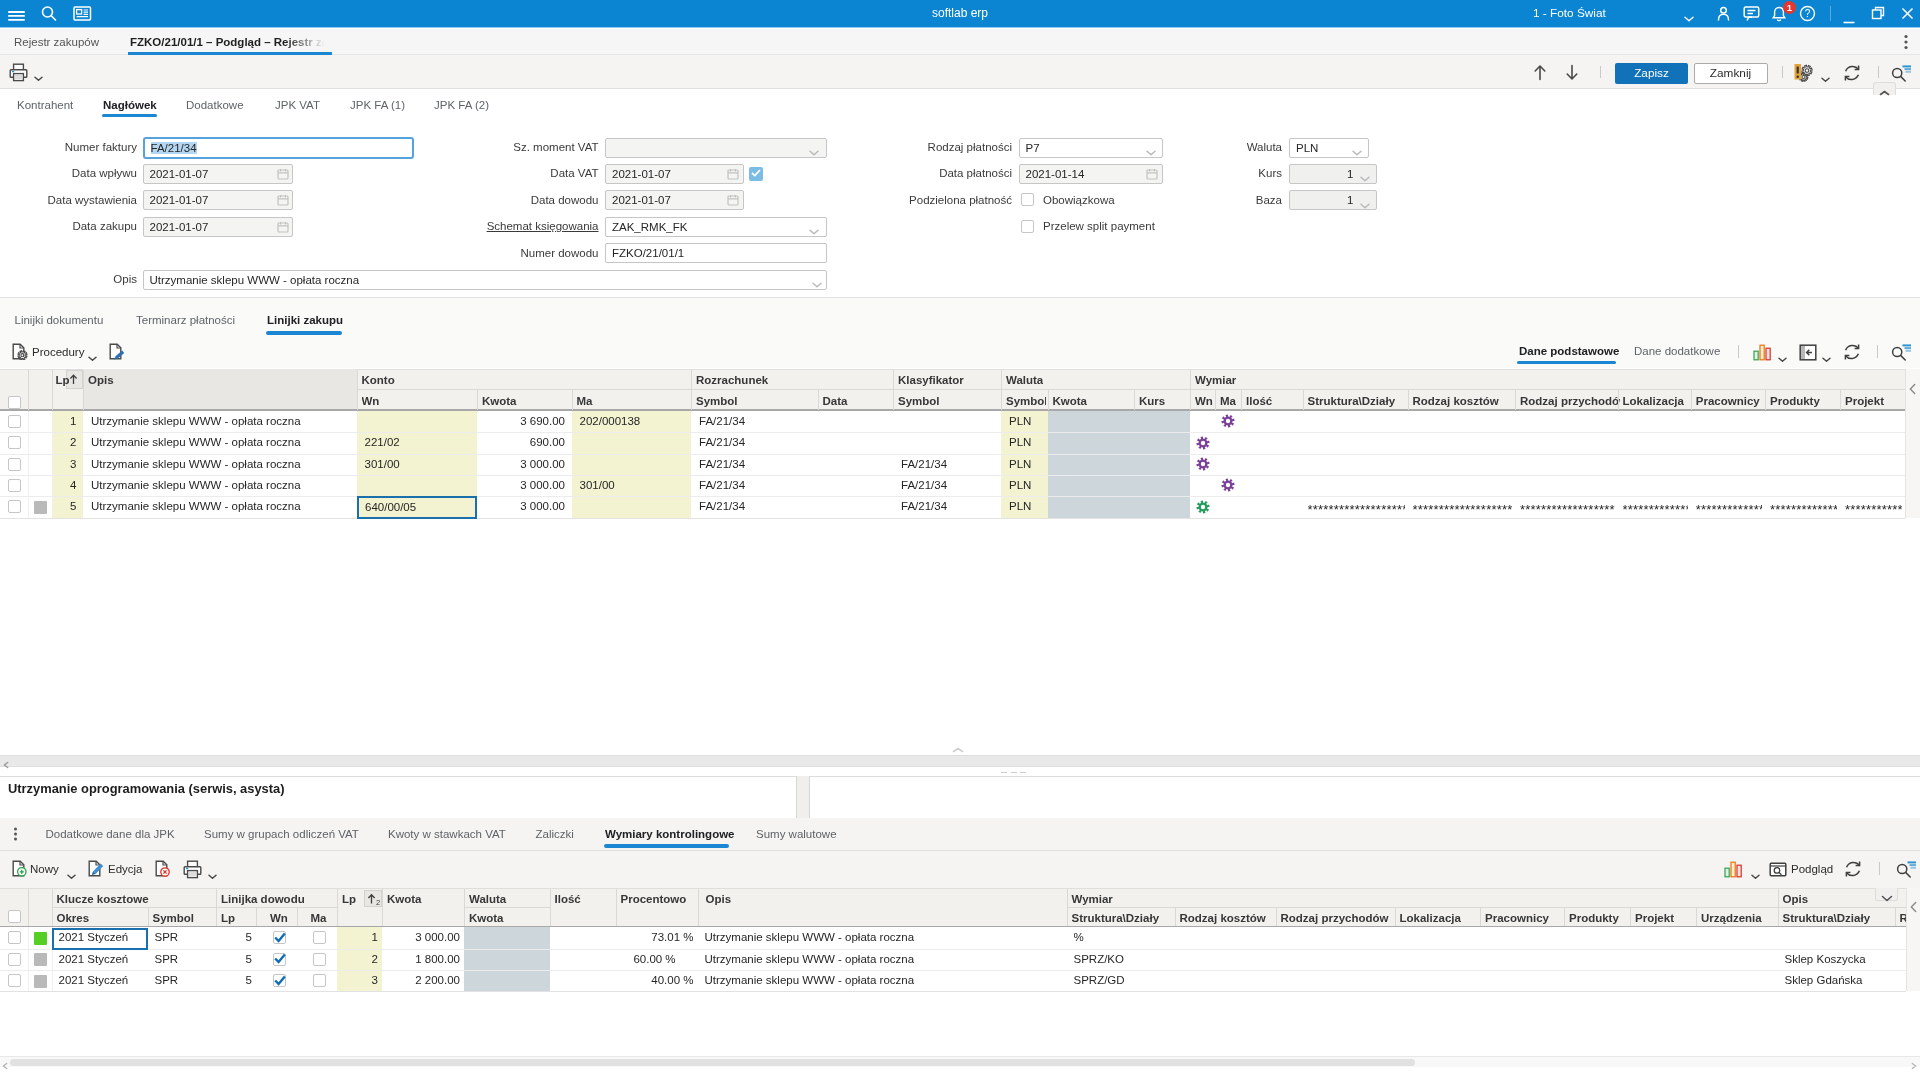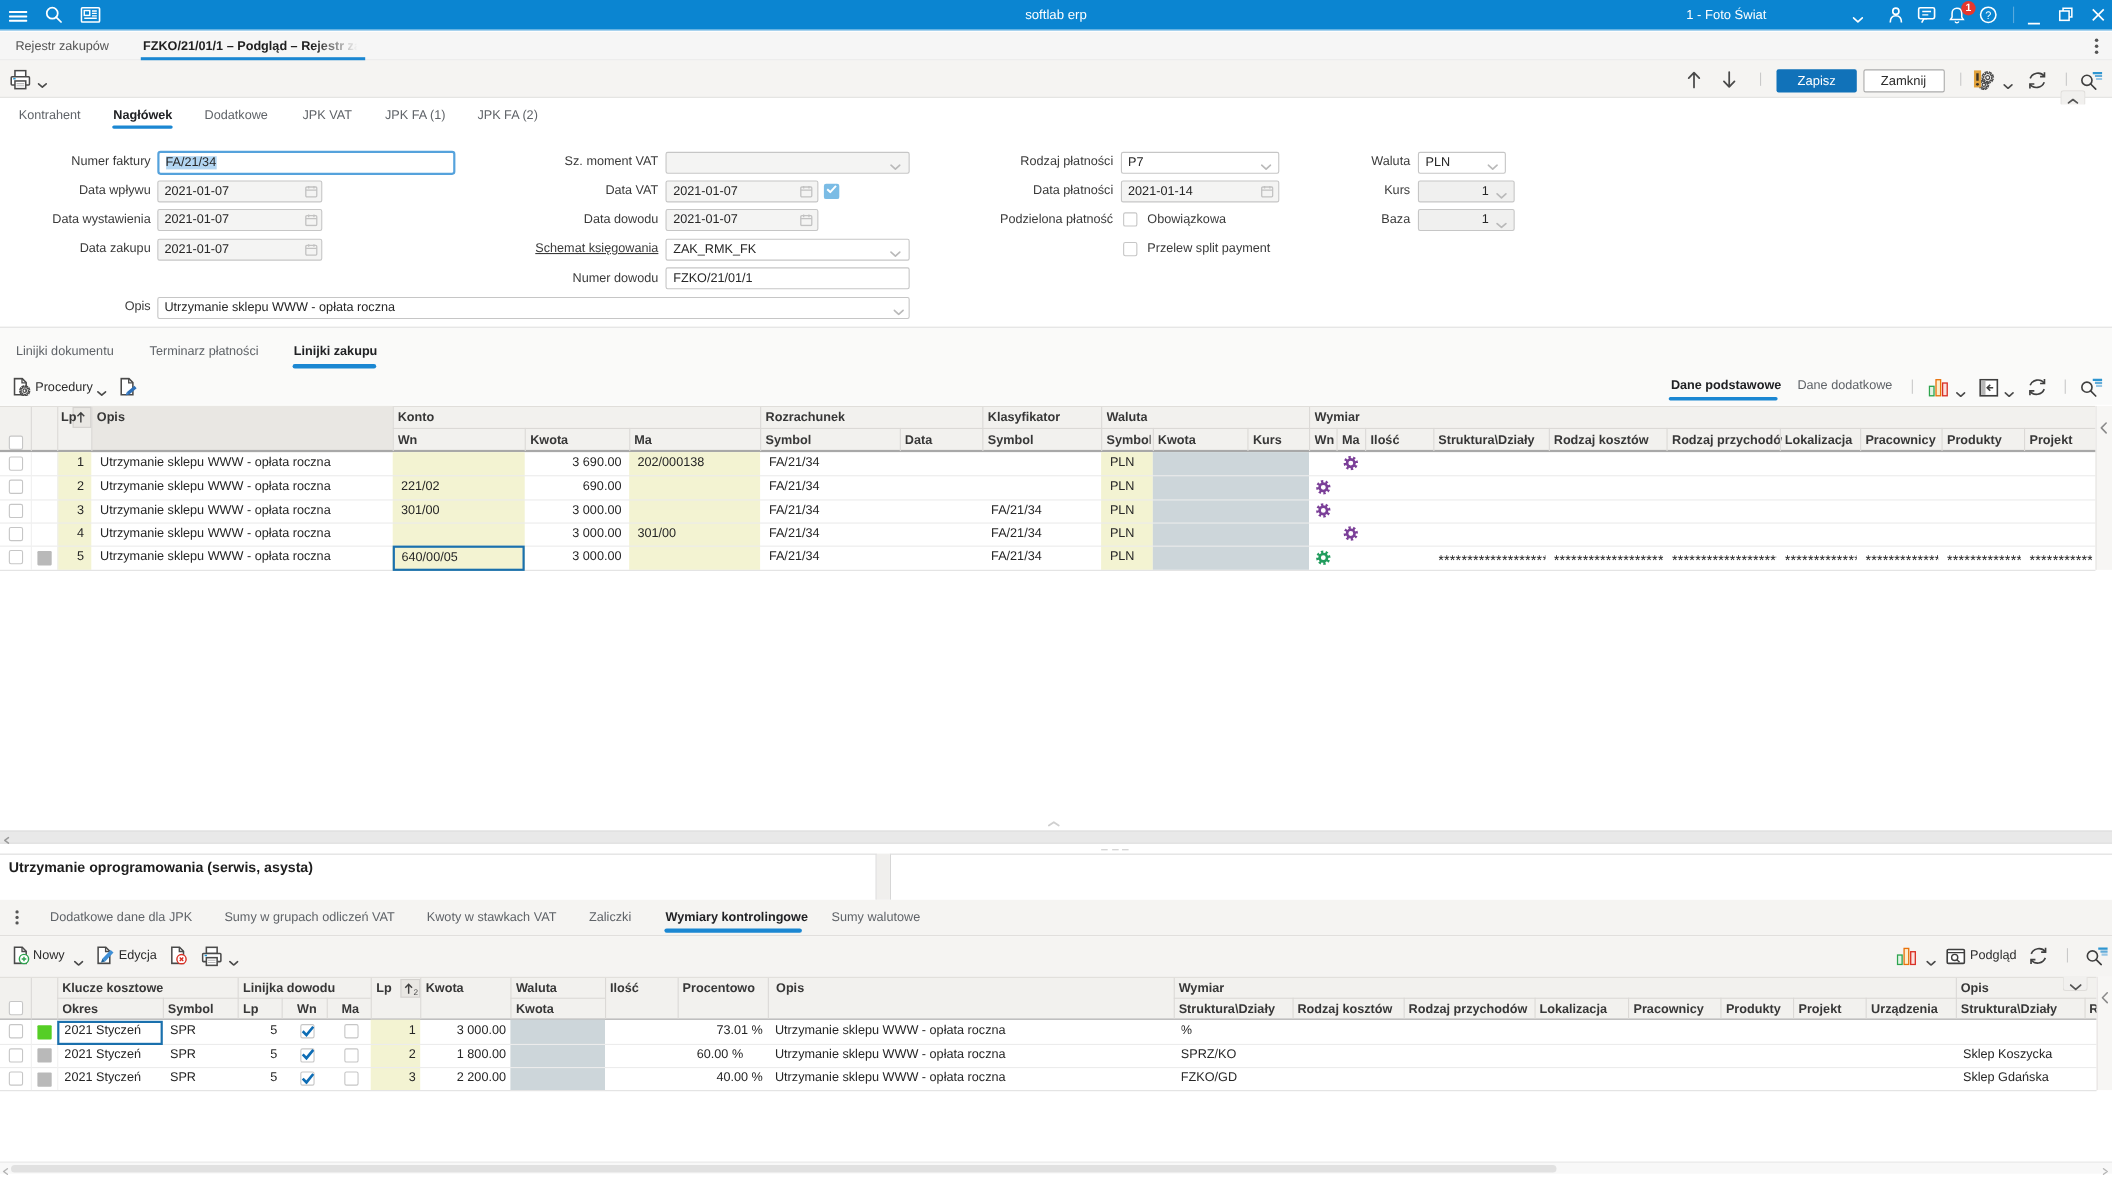--- a/index.html
+++ b/index.html
@@ -599,21 +599,21 @@
 <div class="cell" style="left:216px;top:970.0px;width:36px;height:21.4px;text-align:right;">5</div>
 <div class="chk" style="left:272.75px;top:974.0px;"></div>
 <div class="ab" style="left:274.25px;top:974.5px;"><svg width="12" height="11" viewBox="0 0 12 11" fill="none">
       <polyline points="1.2,5.5 4.6,9 10.8,1.4" stroke="#0e6db5" stroke-width="2.4" fill="none"></polyline>
     </svg></div>
 <div class="chk" style="left:313.25px;top:974.0px;"></div>
 <div class="cell" style="left:337px;top:970.0px;width:41px;height:21.4px;text-align:right;">3</div>
 <div class="cell" style="left:382px;top:970.0px;width:78px;height:21.4px;text-align:right;">2 200.00</div>
 <div class="cell" style="left:615.5px;top:970.0px;width:78.0px;height:21.4px;text-align:right;">40.00 %</div>
 <div class="cell" style="left:704.5px;top:970.0px;width:360.0px;height:21.4px;">Utrzymanie sklepu WWW - opłata roczna</div>
-<div class="cell" style="left:1073.5px;top:970.0px;width:99.0px;height:21.4px;">FZKO/GD</div>
+<div class="cell" style="left:1073.5px;top:970.0px;width:99.0px;height:21.4px;">SPRZ/GD</div>
 <div class="cell" style="left:1784.5px;top:970.0px;width:108.90000000000009px;height:21.4px;">Sklep Gdańska</div>
 <div style="position:absolute;left:51.5px;top:928.2px;width:96px;height:21.4px;border:2px solid #1a70ad;box-sizing:border-box;"></div>
 <div style="position:absolute;left:1906px;top:888.3px;width:14px;height:103.10000000000014px;background:#f7f6f4;border-left:1px solid #e5e3e1;box-sizing:border-box;"></div>
 <div class="ab" style="left:1909.5px;top:901px;"><svg width="7" height="12" viewBox="0 0 7 12" fill="none">
       <polyline points="5.7,1.5 1.3,6.0 5.7,10.5" stroke="#8a8a8a" stroke-width="1.4" stroke-linecap="round" stroke-linejoin="round"></polyline>
     </svg></div>
 <div style="position:absolute;left:0;top:1056px;width:1920px;height:11px;background:#f8f8f8;border-top:1px solid #e8e8e8;box-sizing:border-box;"></div>
 <div style="position:absolute;left:10px;top:1058.5px;width:1405px;height:7px;background:#e1e1e1;border-radius:3.5px;"></div>
 <div class="ab" style="left:2px;top:1058.5px;"><svg width="6" height="8" viewBox="0 0 6 8" fill="none">
       <polyline points="4.7,1.5 1.3,4.0 4.7,6.5" stroke="#b5b5b5" stroke-width="1.4" stroke-linecap="round" stroke-linejoin="round"></polyline>

